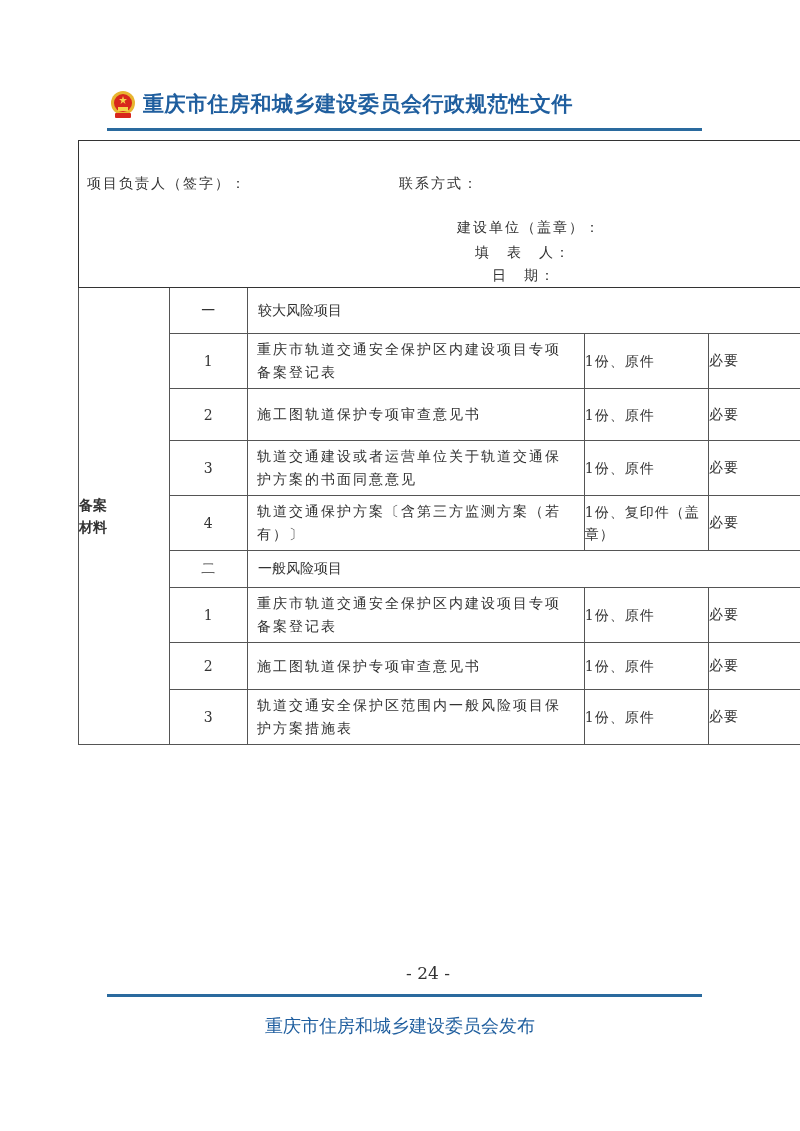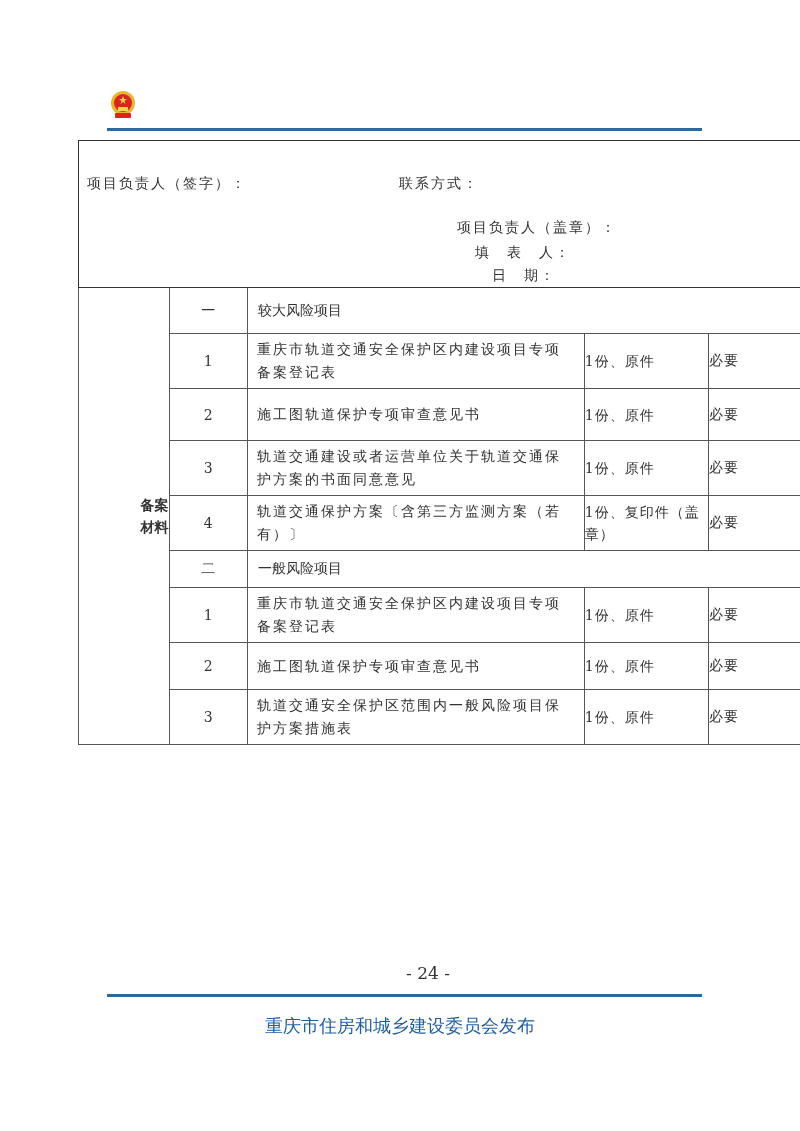--- a/index.html
+++ b/index.html
@@ -8,21 +8,21 @@
   .header { position:absolute; left:107px; top:86px; width:595px; height:46px; }
   .emblem { position:absolute; left:2px; top:4px; width:28px; height:30px; }
   .header-title { position:absolute; left:36px; top:4px; font-family:"DejaVu Sans","Liberation Sans",sans-serif;
                   font-size:21px; font-weight:bold; color:#1f5e9e; letter-spacing:0.5px; white-space:nowrap; }
   .header-rule { position:absolute; left:0; top:42px; width:595px; height:3px; background:#2a6a9e; }
 
   table.form { position:absolute; left:78px; top:140px; width:782px; border-collapse:collapse; }
   table.form td { border:1px solid #555; padding:0; font-size:14px; color:#333; }
   .top-cell { height:146px; position:relative; border:1.5px solid #333 !important; }
   .sig { position:absolute; white-space:nowrap; font-size:14px; letter-spacing:2px; color:#333; }
-  .row-label { text-align:right; font-family:"DejaVu Sans","Liberation Sans",sans-serif; font-weight:bold; font-size:14px; line-height:22px; }
+  .row-label { text-align:left; font-family:"DejaVu Sans","Liberation Sans",sans-serif; font-weight:bold; font-size:14px; line-height:22px; }
   .num { text-align:center; font-size:15px; }
   .sec-title { font-family:"DejaVu Sans","Liberation Sans",sans-serif; font-weight:normal; font-size:14.5px; padding-left:10px !important; }
   .desc { padding:4px 8px 4px 9px !important; font-size:14px; line-height:23px; letter-spacing:2px; }
   .copies { text-align:left; font-size:14px; letter-spacing:1px; line-height:22px; }
   .req { font-size:14px; letter-spacing:1px; }
 
   .page-num { position:absolute; left:0; width:800px; top:963px; text-align:center; font-size:17px; color:#333;padding-left:28px; }
   .footer-rule { position:absolute; left:107px; top:994px; width:595px; height:3px; background:#2a6a9e; }
   .footer-text { position:absolute; left:0; width:800px; top:1014px; text-align:center; font-family:"DejaVu Sans","Liberation Sans",sans-serif;
                  font-size:18px; font-weight:normal; color:#1f5e9e; }
@@ -31,37 +31,38 @@
 <body>
 
 <div class="header">
   <svg class="emblem" viewBox="0 0 28 30">
     <circle cx="14" cy="13" r="12" fill="#e8b530"></circle>
     <circle cx="14" cy="13" r="9" fill="#d8261c"></circle>
     <polygon points="14,6 15,9 18,9 15.5,11 16.5,14 14,12 11.5,14 12.5,11 10,9 13,9" fill="#f6d24a"></polygon>
     <rect x="6" y="23" width="16" height="5" rx="1" fill="#d8261c"></rect>
     <rect x="9" y="17" width="10" height="4" fill="#f6d24a"></rect>
   </svg>
+  <div class="header-title">重庆市住房和城乡建设委员会行政规范性文件</div>
   <div class="header-rule"></div>
 </div>
 
 <table class="form">
   <colgroup>
     <col style="width:75px">
       <col style="width:65px">
       <col style="width:279px">
       <col style="width:103px">
       <col style="width:125px">
   </colgroup>
   <tbody>
       <tr>
     <td colspan="5" class="top-cell">
       <span class="sig" style="left:8px;top:34px">项目负责人（签字）：</span>
       <span class="sig" style="left:320px;top:34px">联系方式：</span>
-      <span class="sig" style="left:378px;top:78px">项目负责人（盖章）：</span>
+      <span class="sig" style="left:378px;top:78px">建设单位（盖章）：</span>
       <span class="sig" style="left:396px;top:103px">填　表　人：</span>
       <span class="sig" style="left:413px;top:126px">日　期：</span>
     </td>
   </tr>
   <tr style="height:46px">
     <td rowspan="9" class="row-label">
       <div>备案</div>
       <div>材料</div>
     </td>
     <td class="num">一</td>

